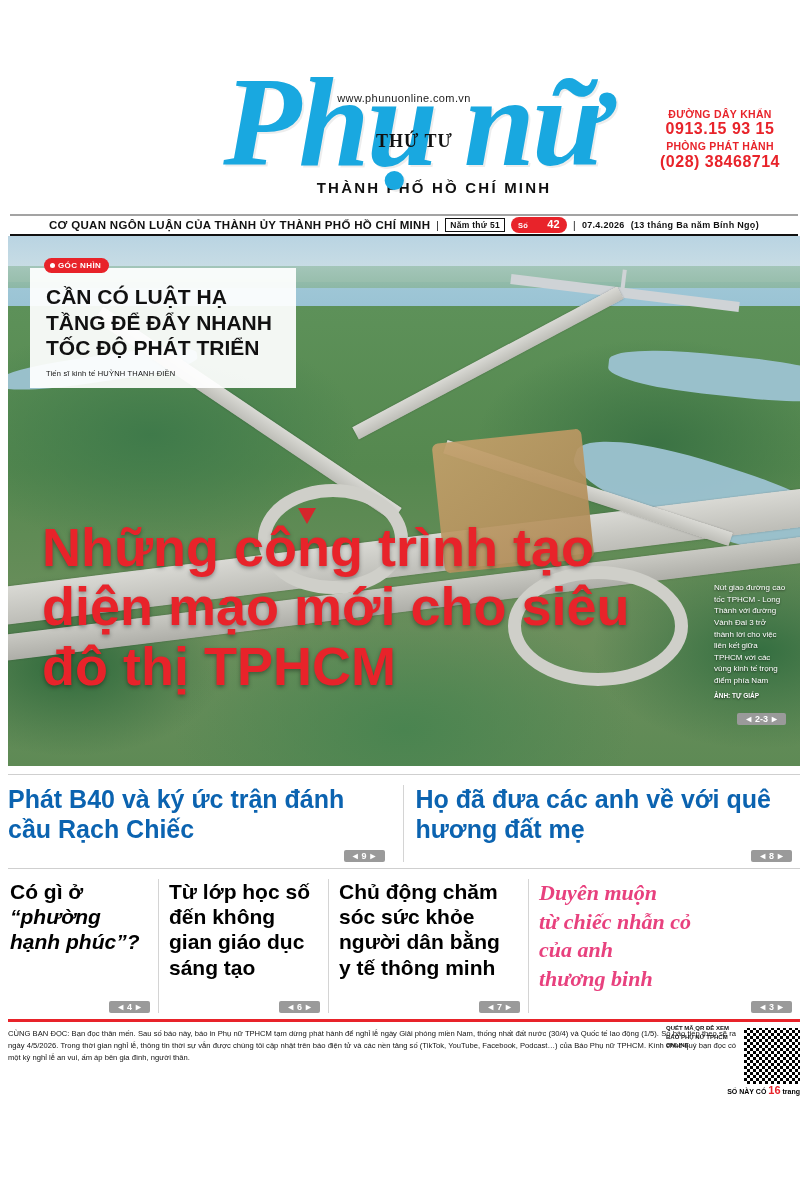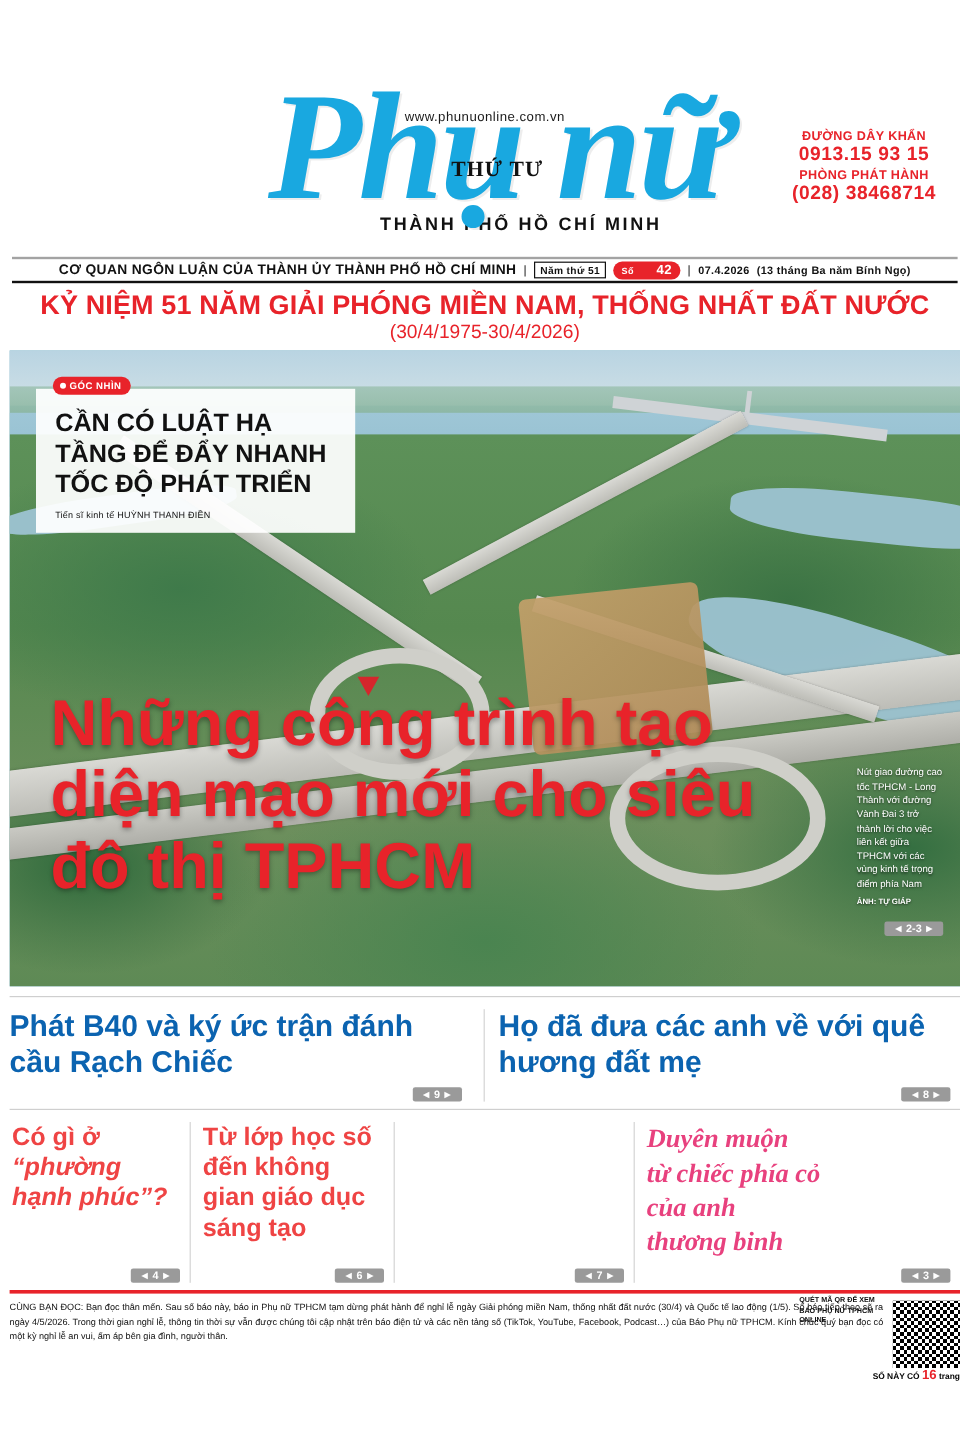--- a/index.html
+++ b/index.html
@@ -210,21 +210,21 @@
     display: flex; margin: 6px 8px 0 8px; border-top: 1px solid #cfcfcf;
     padding-top: 10px;
   }
   .bcol { position: relative; padding: 0 10px 20px 10px; }
   .bcol + .bcol { border-left: 1px solid #d4d4d4; }
   .bcol.c1 { width: 150px; padding-left: 2px; }
   .bcol.c2 { width: 170px; }
   .bcol.c3 { width: 200px; }
   .bcol.c4 { width: 272px; }
   .bcol h3 {
-    font-size: 21px; line-height: 1.2; color: #ef4444; font-weight: bold;
+    font-size: 21px; line-height: 1.2; color: #000000; font-weight: bold;
   }
   .bcol h3 .ital { font-style: italic; }
   .bcol .pagebox { position: absolute; right: 8px; bottom: 0; }
   .pink-title {
     font-family: "Liberation Serif", serif;
     font-style: italic; font-weight: bold;
     color: #e8417e; font-size: 22px; line-height: 1.3; text-align: left;
   }
 
   
@@ -277,24 +277,20 @@
     <span class="boxed">Năm thứ 51</span>
     <span class="issue">
       <small>Số</small>
         <span>42</span>
     </span>
     <span class="sep">|</span>
     <span class="date">07.4.2026</span>
     <span class="date">(13 tháng Ba năm Bính Ngọ)</span>
   </div>
 
-  <div class="anniv">
-    <div class="anniv-title">KỶ NIỆM 51 NĂM GIẢI PHÓNG MIỀN NAM, THỐNG NHẤT ĐẤT NƯỚC</div>
-    <div class="anniv-sub">(30/4/1975-30/4/2026)</div>
-  </div>
 
   <div class="hero">
     <div class="hero-sky"></div>
     <div class="hero-far"></div>
     <div class="hero-water"></div>
     <div class="hero-land"></div>
     <div class="river r1"></div>
     <div class="river r2"></div>
     <div class="river r3"></div>
     <div class="bridge"></div>
@@ -348,26 +344,32 @@
     <div class="bcol c2">
       <h3>
         <span>Từ lớp học số</span><br>
         <span>đến không</span><br>
         <span>gian giáo dục</span><br>
         <span>sáng tạo</span>
       </h3>
       <span class="pagebox">◄ <span>6</span> ►</span>
     </div>
     <div class="bcol c3">
+      <h3>
+        <span>Chủ động chăm</span><br>
+        <span>sóc sức khỏe</span><br>
+        <span>người dân bằng</span><br>
+        <span>y tế thông minh</span>
+      </h3>
       <span class="pagebox">◄ <span>7</span> ►</span>
     </div>
     <div class="bcol c4">
       <div class="pink-title">
         <span>Duyên muộn</span><br>
-        <span>từ chiếc phía cỏ</span><br>
+        <span>từ chiếc nhẫn cỏ</span><br>
         <span>của anh</span><br>
         <span>thương binh</span>
       </div>
       <span class="pagebox">◄ <span>3</span> ►</span>
     </div>
   </div>
 
   <div class="footer">
     <div class="footer-text">CÙNG BẠN ĐỌC: Bạn đọc thân mến. Sau số báo này, báo in Phụ nữ TPHCM tạm dừng phát hành để nghỉ lễ ngày Giải phóng miền Nam, thống nhất đất nước (30/4) và Quốc tế lao động (1/5). Số báo tiếp theo sẽ ra ngày 4/5/2026. Trong thời gian nghỉ lễ, thông tin thời sự vẫn được chúng tôi cập nhật trên báo điện tử và các nền tảng số (TikTok, YouTube, Facebook, Podcast…) của Báo Phụ nữ TPHCM. Kính chúc quý bạn đọc có một kỳ nghỉ lễ an vui, ấm áp bên gia đình, người thân.</div>
     <div class="qr-label">QUÉT MÃ QR ĐỂ XEM BÁO PHỤ NỮ TPHCM ONLINE</div>

